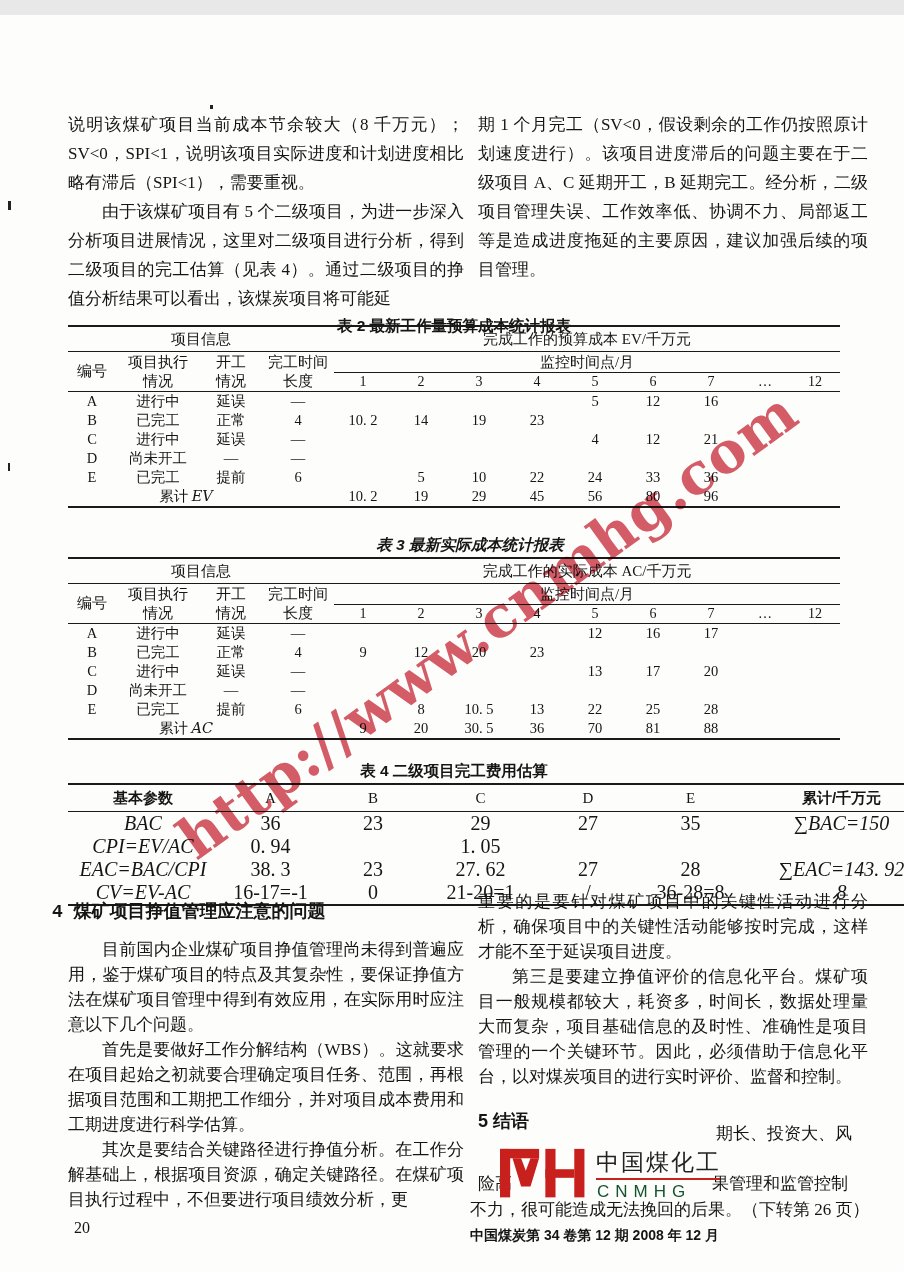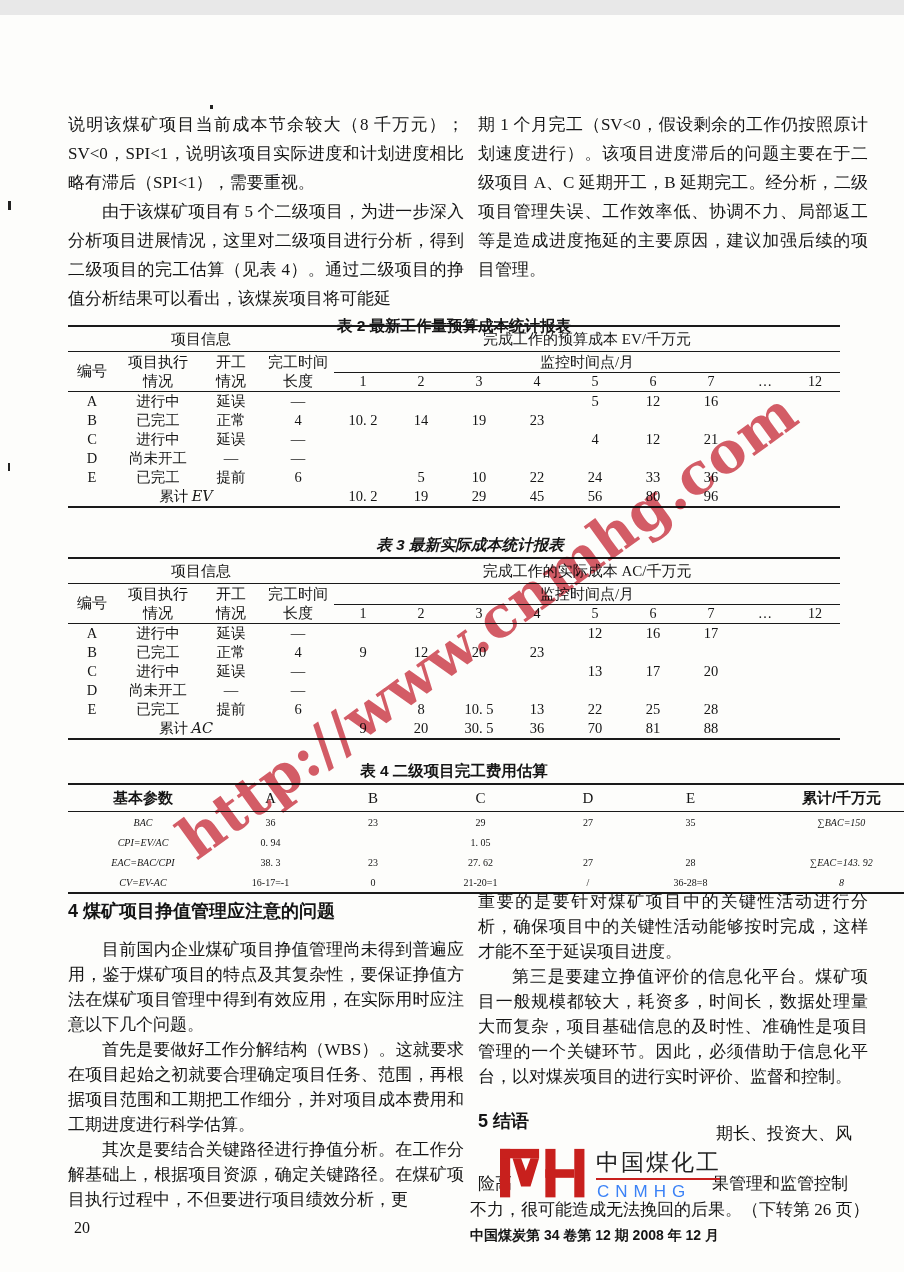--- a/index.html
+++ b/index.html
@@ -20,31 +20,31 @@
   .t23 tr.h1 td{border-bottom:1px solid #1a1a1a;height:24px;font-size:15px;}
   .t23 td.two{white-space:pre-line;line-height:19px;border-bottom:1.5px solid #1a1a1a;font-size:15px;}
   .t23 tr.h2 td.mon{border-bottom:1px solid #1a1a1a;height:20px;}
   .t23 tr.h3 td{height:18px;border-bottom:1.5px solid #1a1a1a;font-size:14px;}
   .t23 tr.body td{height:17px;font-size:14.5px;}
   .t23 tr.total td{height:19px;font-size:14.5px;}
   .t23 td.tlabel{text-align:center;padding-right:30px;}
   .it{font-style:italic;font-family:"DejaVu Serif",serif;}
   .t4 tr.h4 td{height:26px;border-bottom:1.2px solid #1a1a1a;font-size:15px;}
   .t4 tr.h4 td:nth-child(1),.t4 tr.h4 td:nth-child(7){font-family:"Liberation Sans",sans-serif;font-weight:bold;}
-  .t4 tr.body td{height:20px;font-size:10px;}
+  .t4 tr.body td{height:20px;font-size:20px;}
   .t4 tr.body td:first-child,.t4 tr.body td:last-child{font-style:italic;}
   
   .watermark{left:120px;top:575px;width:745px;height:90px;
      font-family:"DejaVu Serif",serif;font-weight:bold;font-size:57px;letter-spacing:1px;
      transform:rotate(-36deg);transform-origin:center;text-align:center;
      mix-blend-mode:multiply;opacity:.78;pointer-events:none;z-index:50;}
   
   .logo-cn{font-size:23px;letter-spacing:2px;color:#222;font-family:"Liberation Sans",sans-serif;}
   .logo-line{width:124px;height:2px;}
-  .logo-sub{font-size:17px;letter-spacing:6px;color:#3b82f6;font-family:"Liberation Sans",sans-serif;text-align:center;}
+  .logo-sub{font-size:17px;letter-spacing:6px;color:#14532d;font-family:"Liberation Sans",sans-serif;text-align:center;}
   .frag{font-size:17px;}
   .footerline{font-family:"Liberation Sans",sans-serif;font-weight:bold;font-size:14px;}
   .speck{position:absolute;background:#222;}
 </style>
 </head>
 <body>
 
 <div class="page">
 
   <div class="speck" style="left:210px;top:90px;width:3px;height:4px;"></div>
@@ -378,21 +378,21 @@
           <td>16-17=-1</td>
           <td>0</td>
           <td>21-20=1</td>
           <td>/</td>
           <td>36-28=8</td>
           <td>8</td>
         </tr>
   </tbody>
     </table>
 
-  <div class="abs sechead" style="left:68px;top:884px;">4  煤矿项目挣值管理应注意的问题</div>
+  <div class="abs sechead" style="left:52px;top:884px;font-family:Liberation Mono, monospace;">4  煤矿项目挣值管理应注意的问题</div>
   <div class="abs coltext2" style="left:68px;top:922px;width:396px;">
     <p class="para indent">目前国内企业煤矿项目挣值管理尚未得到普遍应用，鉴于煤矿项目的特点及其复杂性，要保证挣值方法在煤矿项目管理中得到有效应用，在实际用时应注意以下几个问题。</p>
     <p class="para indent">首先是要做好工作分解结构（WBS）。这就要求在项目起始之初就要合理确定项目任务、范围，再根据项目范围和工期把工作细分，并对项目成本费用和工期进度进行科学估算。</p>
     <p class="para indent">其次是要结合关键路径进行挣值分析。在工作分解基础上，根据项目资源，确定关键路径。在煤矿项目执行过程中，不但要进行项目绩效分析，更</p>
   </div>
 
   <div class="abs coltext2" style="left:478px;top:874px;width:390px;">
     <p class="para">重要的是要针对煤矿项目中的关键性活动进行分析，确保项目中的关键性活动能够按时完成，这样才能不至于延误项目进度。</p>
     <p class="para indent">第三是要建立挣值评价的信息化平台。煤矿项目一般规模都较大，耗资多，时间长，数据处理量大而复杂，项目基础信息的及时性、准确性是项目管理的一个关键环节。因此，必须借助于信息化平台，以对煤炭项目的进行实时评价、监督和控制。</p>
   </div>

